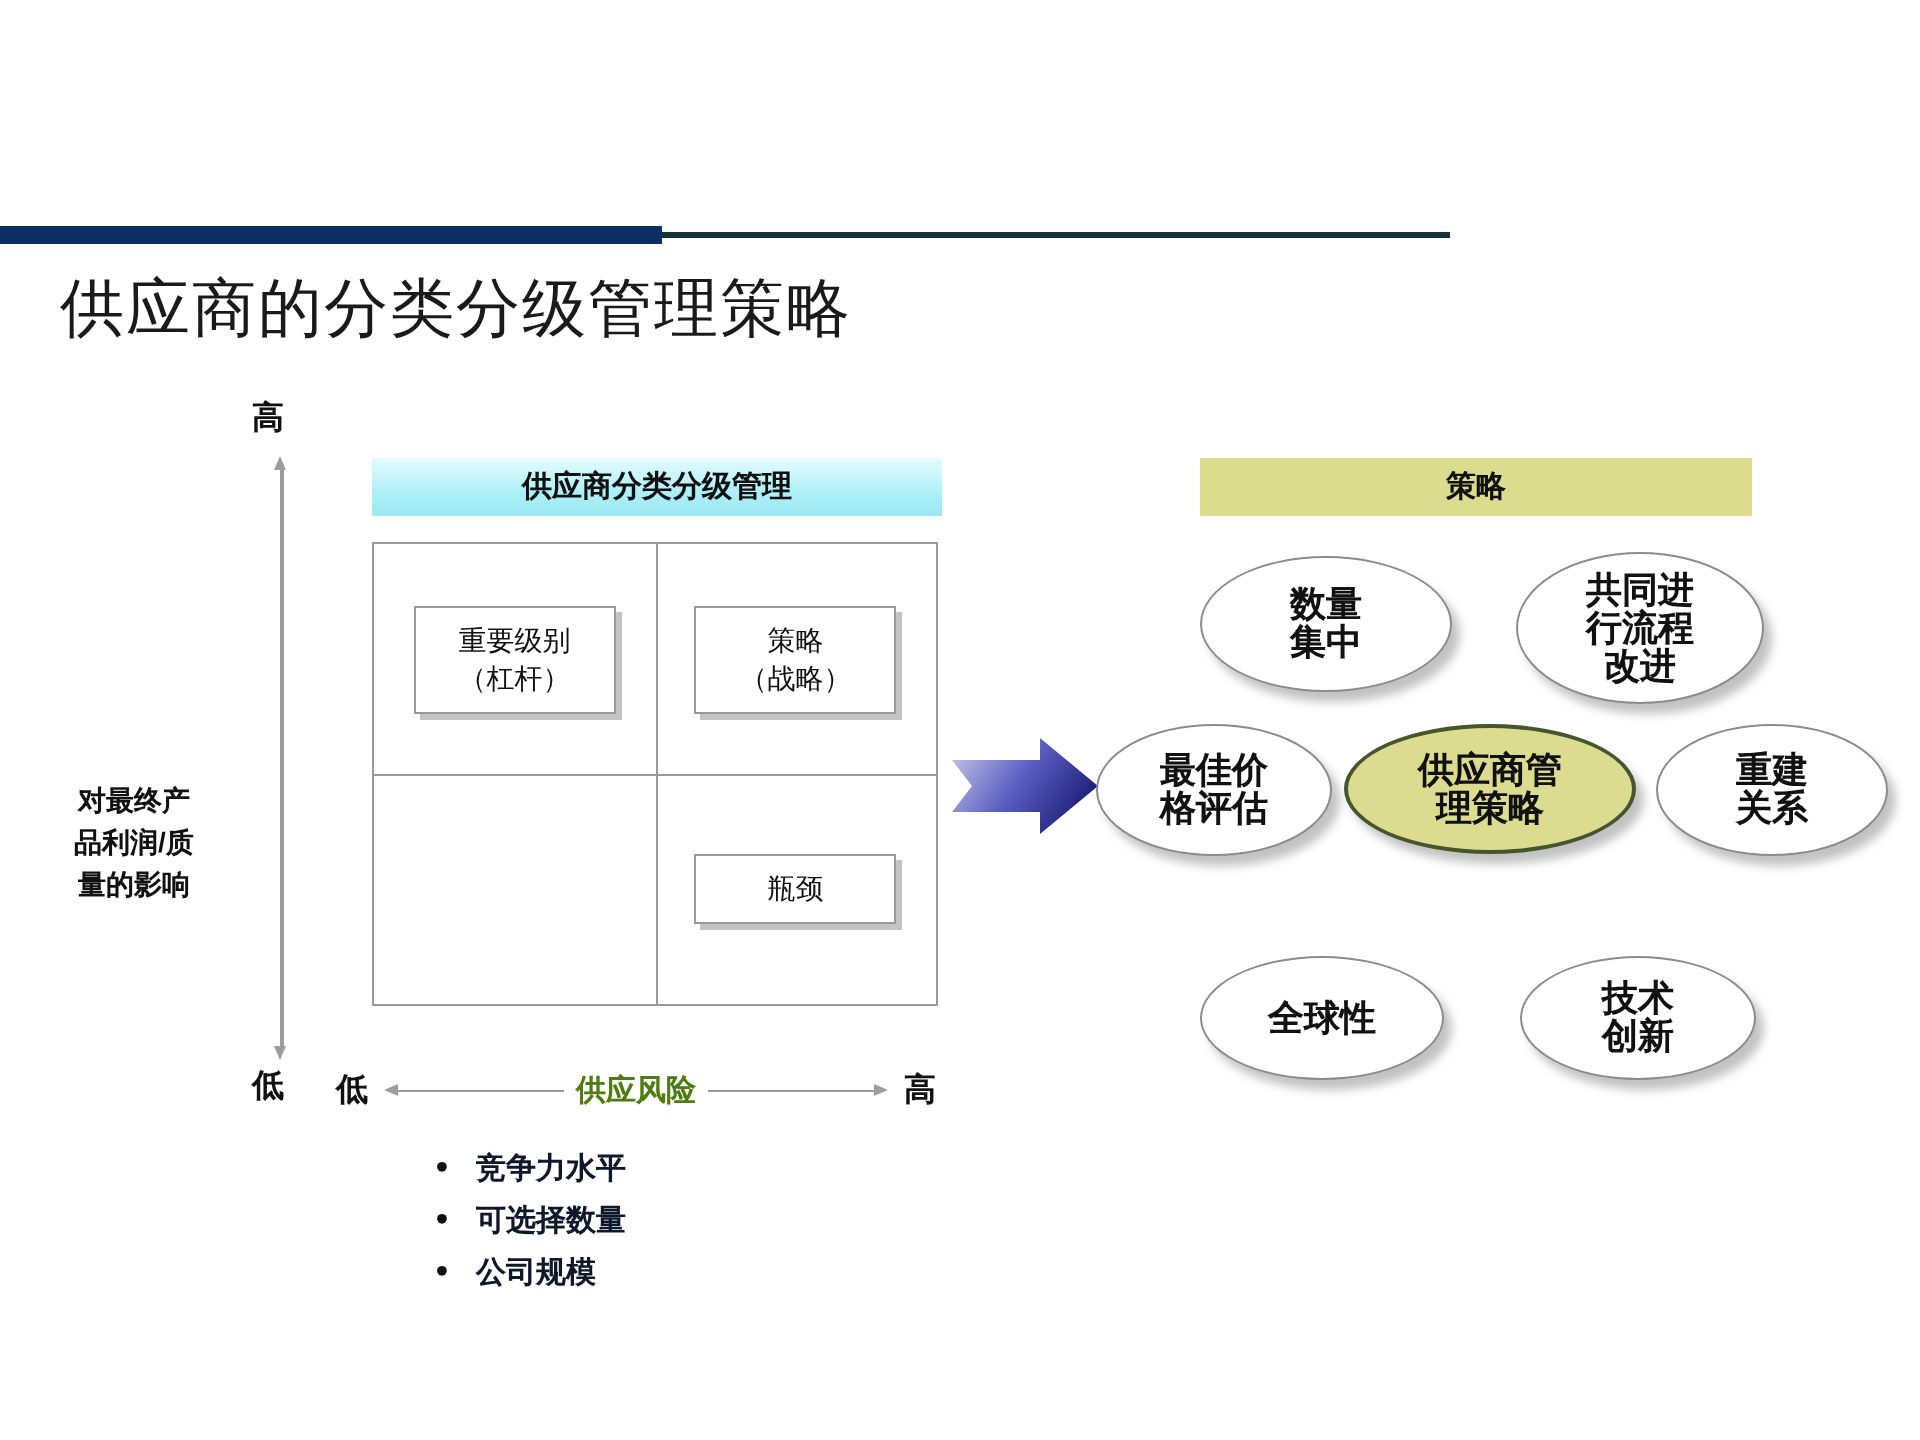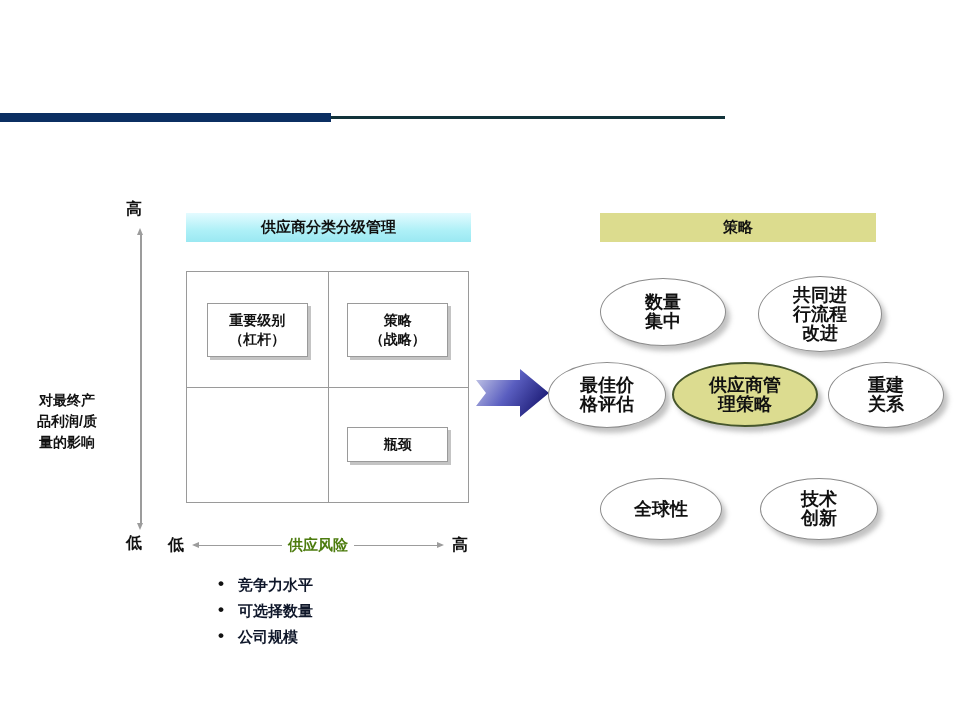--- a/index.html
+++ b/index.html
@@ -27,21 +27,21 @@
     font-family: "Liberation Serif", "DejaVu Serif", serif;
     font-size: 32px; line-height: 40px;
     color: #1a1a1a; letter-spacing: 1px;
     white-space: nowrap;
   }
 
   
   .hdr-box {
     position: absolute;
     display: flex; align-items: center; justify-content: center;
-    font-weight: bold; color: #111;
+    font-weight: bold; color: #111; margin-top: 16px;
   }
   .hdr-cyan {
     left: 186px; top: 213px; width: 285px; height: 29px;
     background: linear-gradient(#e4fbff, #aef0f7 60%, #9ae8f2);
     font-size: 15px;
   }
   .hdr-cyan::after, .hdr-olive::after {
     content: ""; position: absolute;
     left: 6px; top: 6px; width: 100%; height: 100%;
     background: #a8a8a8; z-index: -1;
@@ -78,21 +78,21 @@
   .cell.tl { left: 0; top: 0; }
   .cell.tr { left: 50%; top: 0; }
   .cell.bl { left: 0; top: 50%; }
   .cell.br { left: 50%; top: 50%; }
   .chip {
     position: relative;
     width: 101px; padding: 7px 2px;
     border: 1px solid #9a9a9a;
     background: #ffffff;
     text-align: center;
-    font-size: 14px; font-weight: bold; color: #111;
+    font-size: 14px; font-weight: normal; color: #111;
     line-height: 19px;
     box-shadow: 3px 3px 0 #c4c4c4;
   }
 
   
   .v-axis { position: absolute; left: 137px; top: 228px; width: 7px; height: 302px; }
   .v-axis .shaft {
     position: absolute; left: 3px; top: 6px; width: 1.5px; height: 290px;
     background: #9c9c9c;
   }
@@ -182,20 +182,21 @@
     border: 2px solid #46562c;
   }
 </style>
 </head>
 <body>
 
 <div id="slide">
 
   <div class="rule-thick"></div>
   <div class="rule-thin"></div>
+  <div class="slide-title">供应商的分类分级管理策略</div>
 
   <div class="hdr-box hdr-cyan">供应商分类分级管理</div>
 
   <div class="matrix">
     <div class="vline"></div>
     <div class="hline"></div>
 
     <div class="cell tl">
       <div class="chip">
         <div>重要级别</div>

